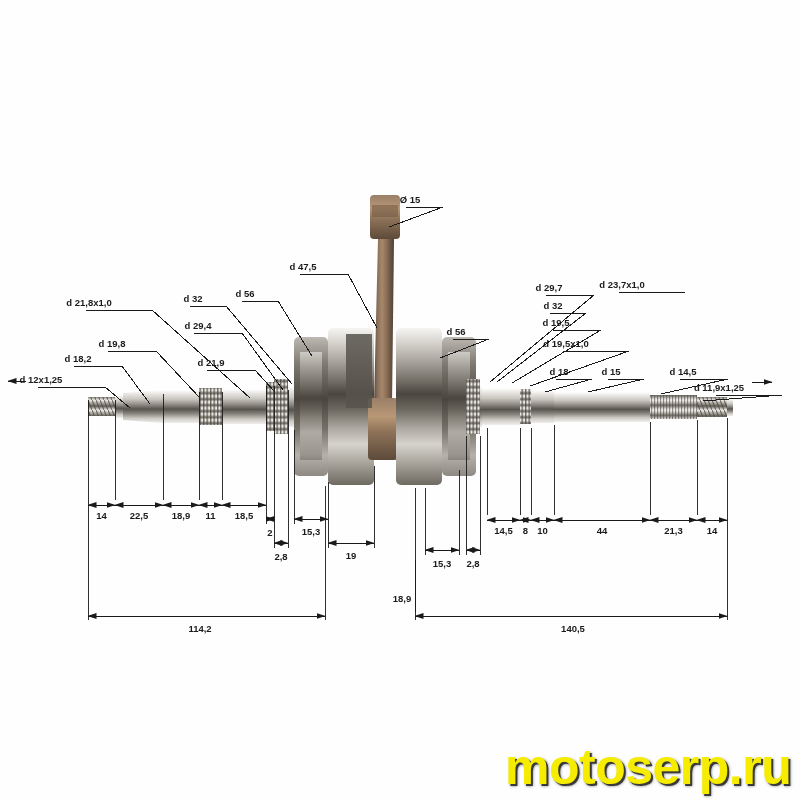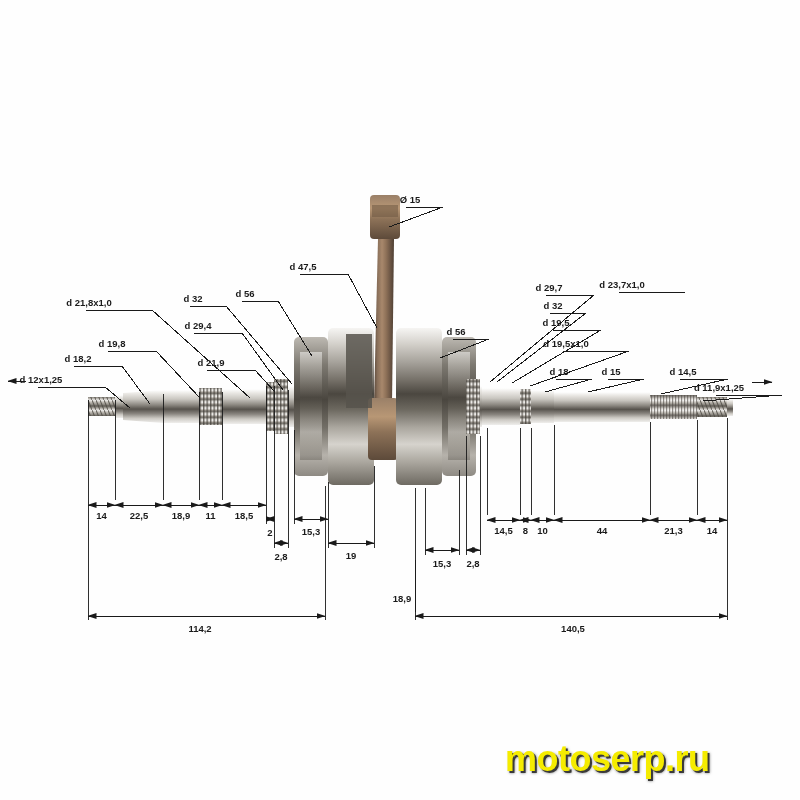--- a/index.html
+++ b/index.html
@@ -11,21 +11,21 @@
     overflow:hidden;
     position:relative;
   }
   #stage{position:absolute;left:0;top:0;width:800px;height:800px;}
   #stage svg{position:absolute;left:0;top:0;}
 
   .wm{
     position:absolute;
     left:505px; top:738px;
     font-family:"Liberation Sans", sans-serif;
-    font-size:36px;
+    font-size:50px;
     font-weight:bold;
     color:#f5ec00;
     letter-spacing:-0.5px;
     text-shadow:2px 2px 0 #3a3a3a, 2px 2px 3px rgba(0,0,0,.55);
     white-space:nowrap;
     user-select:none;
   }
 </style>
 </head>
 <body>

